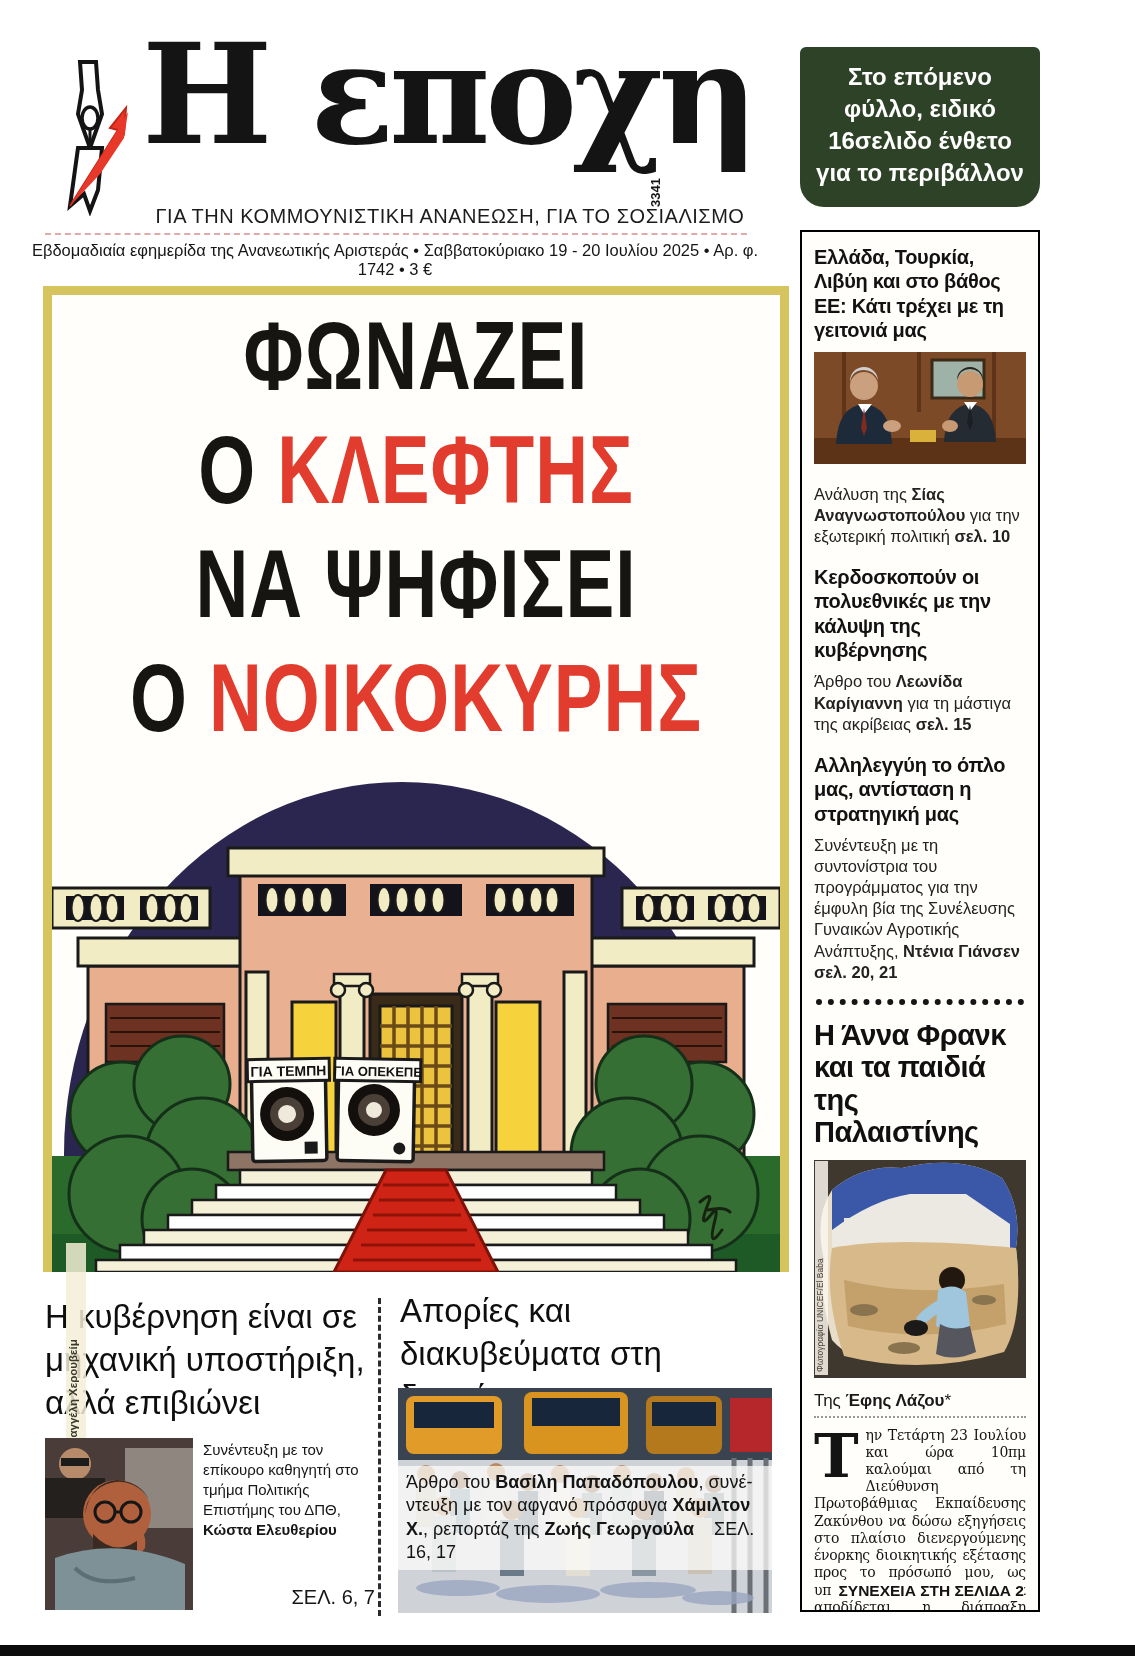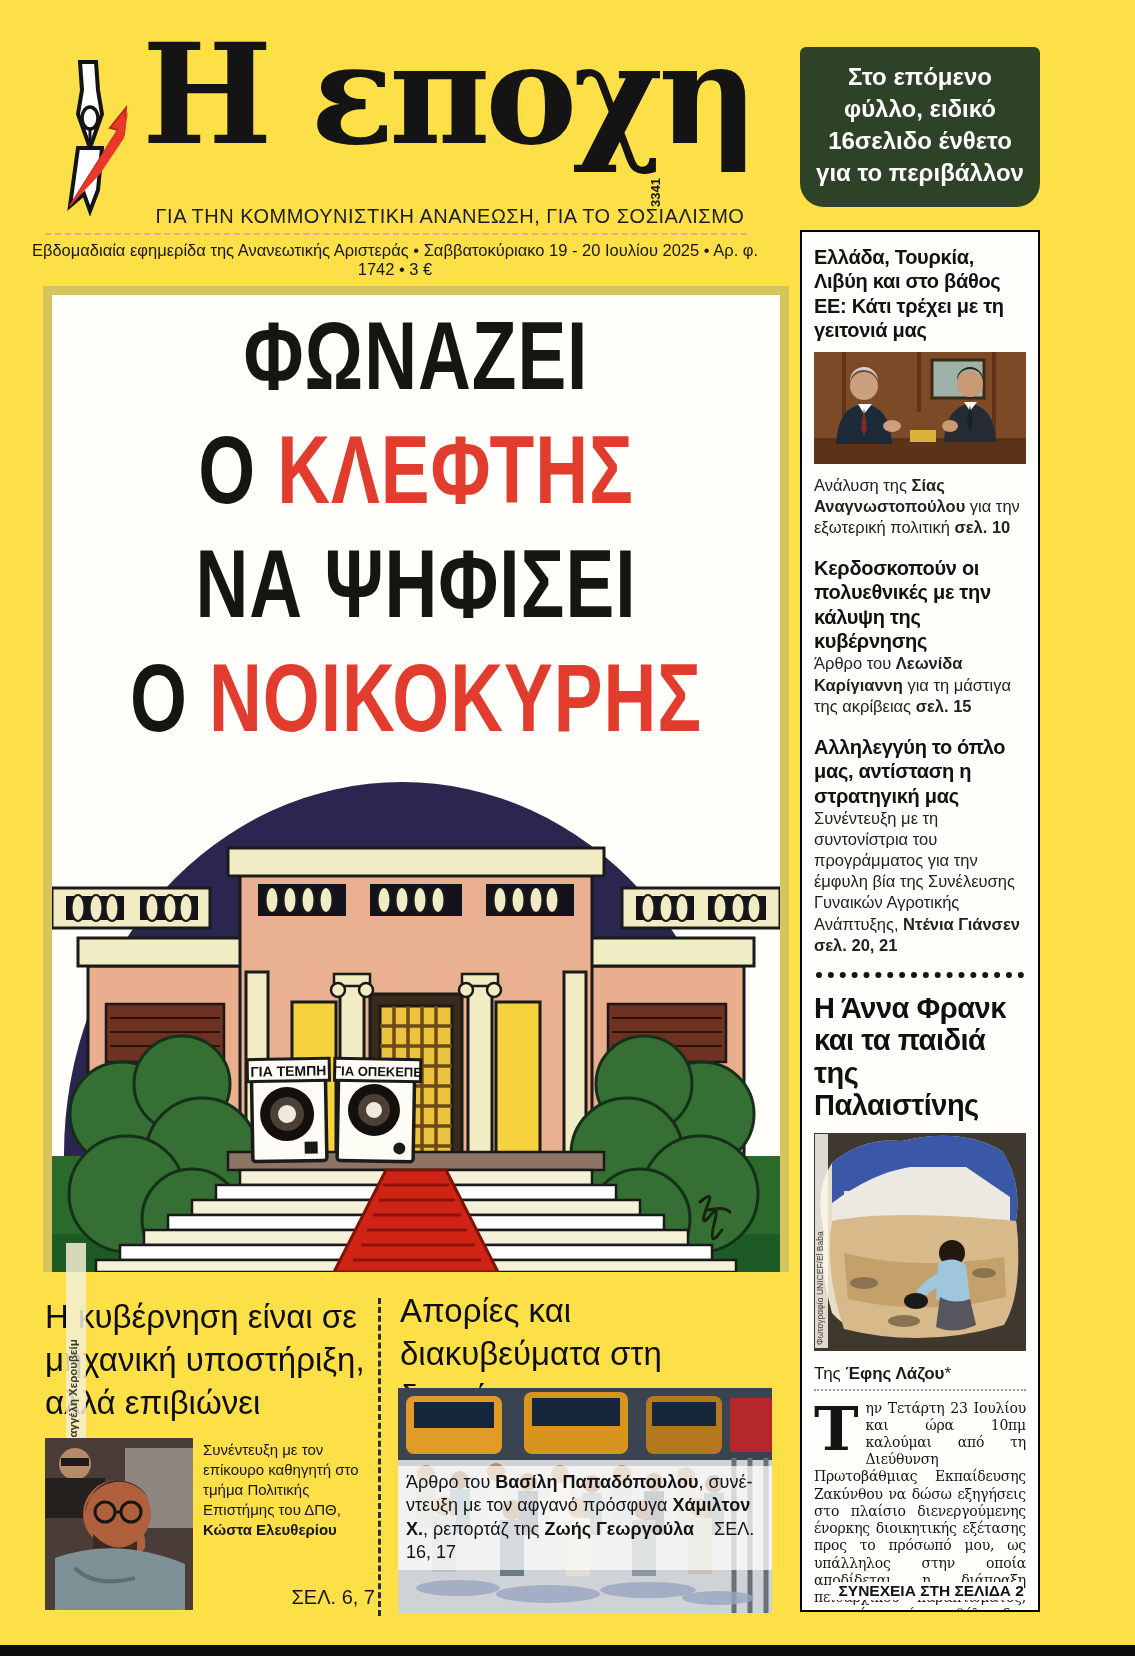--- a/index.html
+++ b/index.html
@@ -1,16 +1,16 @@
 <!DOCTYPE html>
 <html><head>
 <meta charset="utf-8">
 <style>
   html,body{margin:0;padding:0;background:#e8e8e8;}
-  #page{position:relative;width:1135px;height:1656px;background:#fde047;overflow:hidden;
+  #page{position:relative;width:1135px;height:1656px;background:#ffffff;overflow:hidden;
         font-family:"Liberation Sans","DejaVu Sans",sans-serif;color:#111;}
   
   #mast-title{position:absolute;left:142px;top:26px;width:620px;
     font-family:"DejaVu Serif","Liberation Serif",serif;font-weight:bold;
     font-size:138px;line-height:1;letter-spacing:-5px;color:#141414;}
   #mast-tagline{position:absolute;left:150px;top:205px;width:600px;text-align:center;
     font-size:20px;letter-spacing:.5px;color:#1c1c1c;}
   #issue-code{position:absolute;left:648px;top:178px;font-size:13px;font-weight:bold;
     writing-mode:vertical-rl;transform:rotate(180deg);color:#141414;}
   #mast-dashes{position:absolute;left:45px;top:233px;width:702px;border-top:2px dashed #e2a9a9;}
@@ -44,21 +44,21 @@
   #bm-head{position:absolute;left:400px;top:1290px;width:380px;font-size:33px;
     font-weight:400;line-height:1.3;color:#0e0e0e;}
   #bm-photo{position:absolute;left:398px;top:1388px;width:374px;height:225px;}
   #bm-caption{position:absolute;left:0;top:78px;width:374px;box-sizing:border-box;
     background:rgba(252,252,250,.74);font-size:18px;line-height:1.3;padding:5px 8px;color:#141414;}
   #bm-caption .pref{margin-left:20px;}
   
   #rail{position:absolute;left:800px;top:230px;width:240px;height:1382px;box-sizing:border-box;
     border:2px solid #000000;padding:11px 12px;overflow:hidden;background:#fffefb;}
   .brief-title{font-size:20px;font-weight:bold;line-height:1.22;letter-spacing:-.3px;color:#121212;}
-  .brief-sub{font-size:16.5px;line-height:1.28;color:#222;margin-top:0;}
+  .brief-sub{font-size:16.5px;line-height:1.28;color:#222;margin-top:9px;}
   .brief{margin-top:18px;}
   .b{font-weight:bold;}
   #rail-photo1{margin:9px 0 7px 0;}
   #dots-sep{border-top:6px dotted #151515;margin:16px 2px 14px 2px;}
   #feat-title{font-size:29px;font-weight:bold;line-height:1.12;letter-spacing:-.5px;color:#101010;}
   #feat-photo{position:relative;margin:11px 0 9px 0;}
   #feat-photo-credit{position:absolute;left:1px;top:1px;width:214px;height:13px;
     transform-origin:0 0;transform:rotate(-90deg) translateX(-214px);
     font-size:8.5px;color:#4a402f;background:rgba(250,247,238,.85);padding:0 3px;box-sizing:border-box;}
   #feat-byline{font-size:17px;color:#191919;border-bottom:2px dotted #999;padding-bottom:5px;margin-bottom:9px;}

